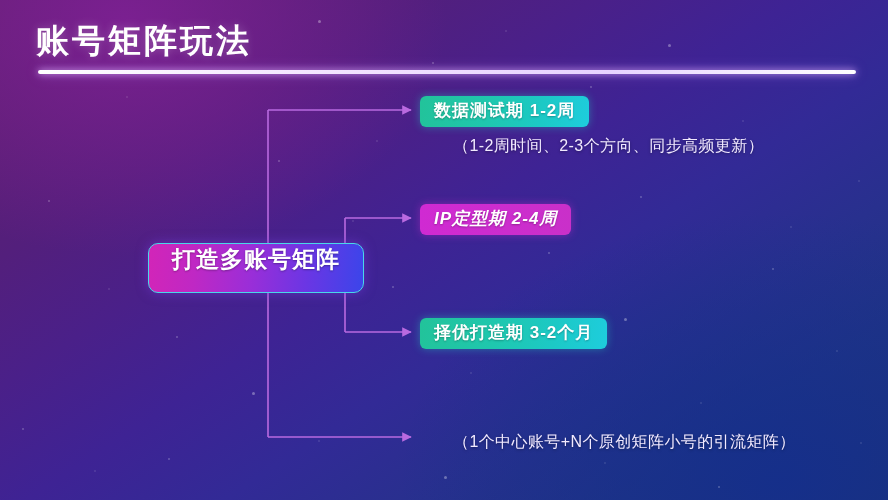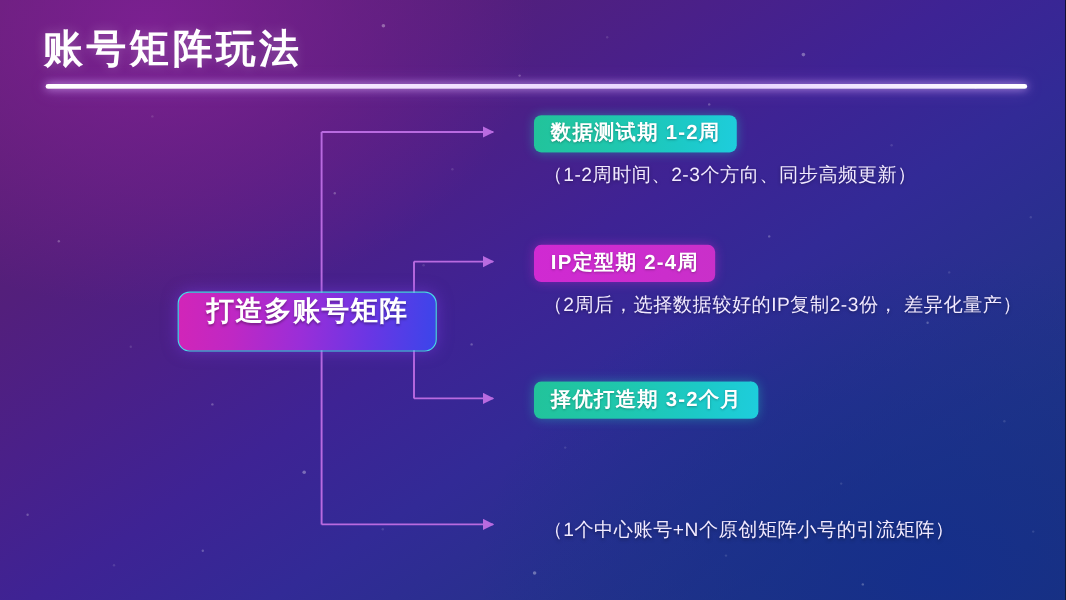--- a/index.html
+++ b/index.html
@@ -114,29 +114,29 @@
     display: inline-block;
     padding: 5px 14px 6px 14px;
     border-radius: 6px;
     color: #ffffff;
     font-size: 17px;
     font-weight: bold;
     letter-spacing: 1px;
     white-space: nowrap;
     line-height: 20px;
     text-shadow: 0 1px 2px rgba(0,0,0,0.28);
-    margin-left: 25px;
   }
   .chip.teal {
     background: linear-gradient(100deg, #22c39a 0%, #1fc7ae 40%, #1cc9c6 72%, #1ecddd 100%);
     box-shadow: 0 0 9px rgba(35,200,190,0.45);
   }
   .chip.magenta {
     background: linear-gradient(100deg, #d02ad2 0%, #cd2ccf 45%, #c930c9 100%);
     box-shadow: 0 0 9px rgba(205,45,205,0.45);
+    font-style: italic;
   }
   .desc {
     margin-top: 9px;
     color: #f2eaff;
     font-size: 16px;
     letter-spacing: 0.4px;
     white-space: nowrap;
     text-shadow: 0 1px 3px rgba(0,0,0,0.35);
     margin-left: 33px;
   }
@@ -213,21 +213,20 @@
     <span>打造多账号矩阵</span>
   </div>
 
   <div class="stage" style="top:96px;">
     <div class="chip teal">数据测试期 1-2周</div>
     <div class="desc">（1-2周时间、2-3个方向、同步高频更新）</div>
   </div>
 
   <div class="stage" style="top:204px;">
     <div class="chip magenta">IP定型期  2-4周</div>
-    <div class="desc">（2周后，选择数据较好的IP复制2-3份， 差异化量产）</div>
   </div>
 
   <div class="stage" style="top:318px;">
     <div class="chip teal">择优打造期  3-2个月</div>
   </div>
 
   <div class="stage" style="top:423px;">
     <div class="desc">（1个中心账号+N个原创矩阵小号的引流矩阵）</div>
   </div>
 

